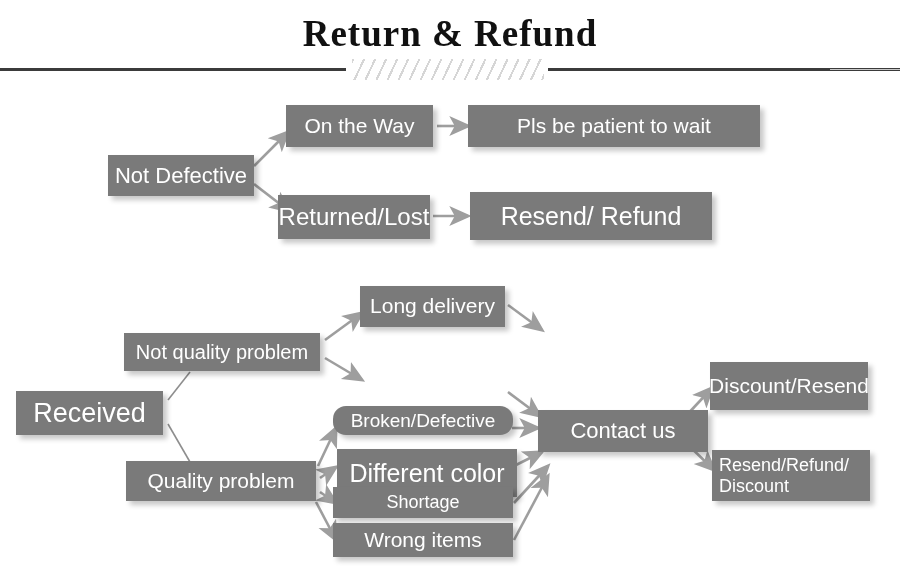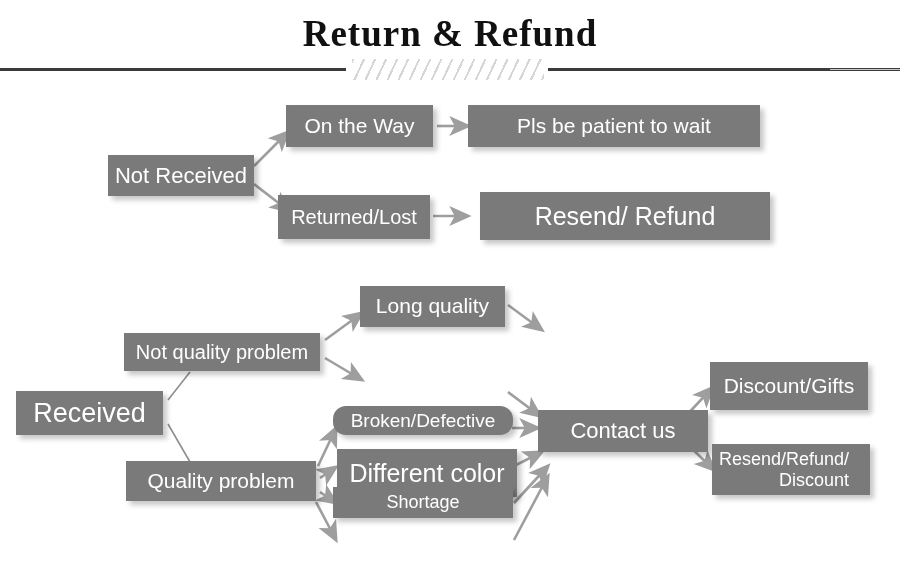--- a/index.html
+++ b/index.html
@@ -73,22 +73,23 @@
     font-weight: 400;
     line-height: 1.05;
     white-space: pre;
     box-shadow: 4px 4px 5px rgba(0,0,0,0.22);
     overflow: hidden;
   }
   .box.left-align {
     justify-content: flex-start;
     padding-left: 7px;
     white-space: pre-line;
-    text-align: right;
+    text-align: left;
     line-height: 1.12;
+    margin-top: 6px;
   }
 
   
   #wires {
     position: absolute;
     left: 0;
     top: 0;
     width: 900px;
     height: 578px;
     pointer-events: none;
@@ -135,46 +136,47 @@
 
       <path d="M684,418 L712,388"></path>
       <path d="M684,441 L714,470"></path>
     </g>
     <g stroke="#8e8e8e" stroke-width="1.6" fill="none">
       <path d="M168,400 L190,372"></path>
       <path d="M168,424 L190,462"></path>
     </g>
   </svg>
 
-  <div class="box" style="left:108px; top:155px; width:146px; height:41px; font-size:22px;">Not Received</div>
+  <div class="box" style="left:108px; top:155px; width:146px; height:41px; font-size:22px;">Not Defective</div>
 
   <div class="box" style="left:286px; top:105px; width:147px; height:42px; font-size:21px;">On the Way</div>
 
   <div class="box" style="left:468px; top:105px; width:292px; height:42px; font-size:21px;">Pls be patient to wait</div>
 
-  <div class="box" style="left:278px; top:195px; width:152px; height:44px; font-size:20px;">Returned/Lost</div>
+  <div class="box" style="left:278px; top:195px; width:152px; height:44px; font-size:24px;">Returned/Lost</div>
 
-  <div class="box" style="left:480px; top:192px; width:290px; height:48px; font-size:25px;">Resend/ Refund</div>
+  <div class="box" style="left:470px; top:192px; width:242px; height:48px; font-size:25px;">Resend/ Refund</div>
 
   <div class="box" style="left:16px; top:391px; width:147px; height:44px; font-size:27px;">Received</div>
 
   <div class="box" style="left:124px; top:333px; width:196px; height:38px; font-size:20px;">Not quality problem</div>
 
   <div class="box" style="left:126px; top:461px; width:190px; height:40px; font-size:21px;">Quality problem</div>
 
-  <div class="box" style="left:360px; top:286px; width:145px; height:41px; font-size:21px;">Long quality</div>
+  <div class="box" style="left:360px; top:286px; width:145px; height:41px; font-size:21px;">Long delivery</div>
 
 
   <div class="box" style="left:333px; top:406px; width:180px; height:29px; font-size:19px;border-radius:13px;">Broken/Defective</div>
 
   <div class="box" style="left:337px; top:449px; width:180px; height:48px; font-size:25px;">Different color</div>
 
   <div class="box" style="left:333px; top:487px; width:180px; height:31px; font-size:18px;">Shortage</div>
 
+  <div class="box" style="left:333px; top:523px; width:180px; height:34px; font-size:21px;">Wrong items</div>
 
   <div class="box" style="left:538px; top:410px; width:170px; height:42px; font-size:22px;">Contact us</div>
 
-  <div class="box" style="left:710px; top:362px; width:158px; height:48px; font-size:21px;">Discount/Gifts</div>
+  <div class="box" style="left:710px; top:362px; width:158px; height:48px; font-size:21px;">Discount/Resend</div>
 
   <div class="box left-align" style="left:712px; top:444px; width:158px; height:51px; font-size:18px;">Resend/Refund/
 Discount</div>
 
 </div>
 
 </body></html>

